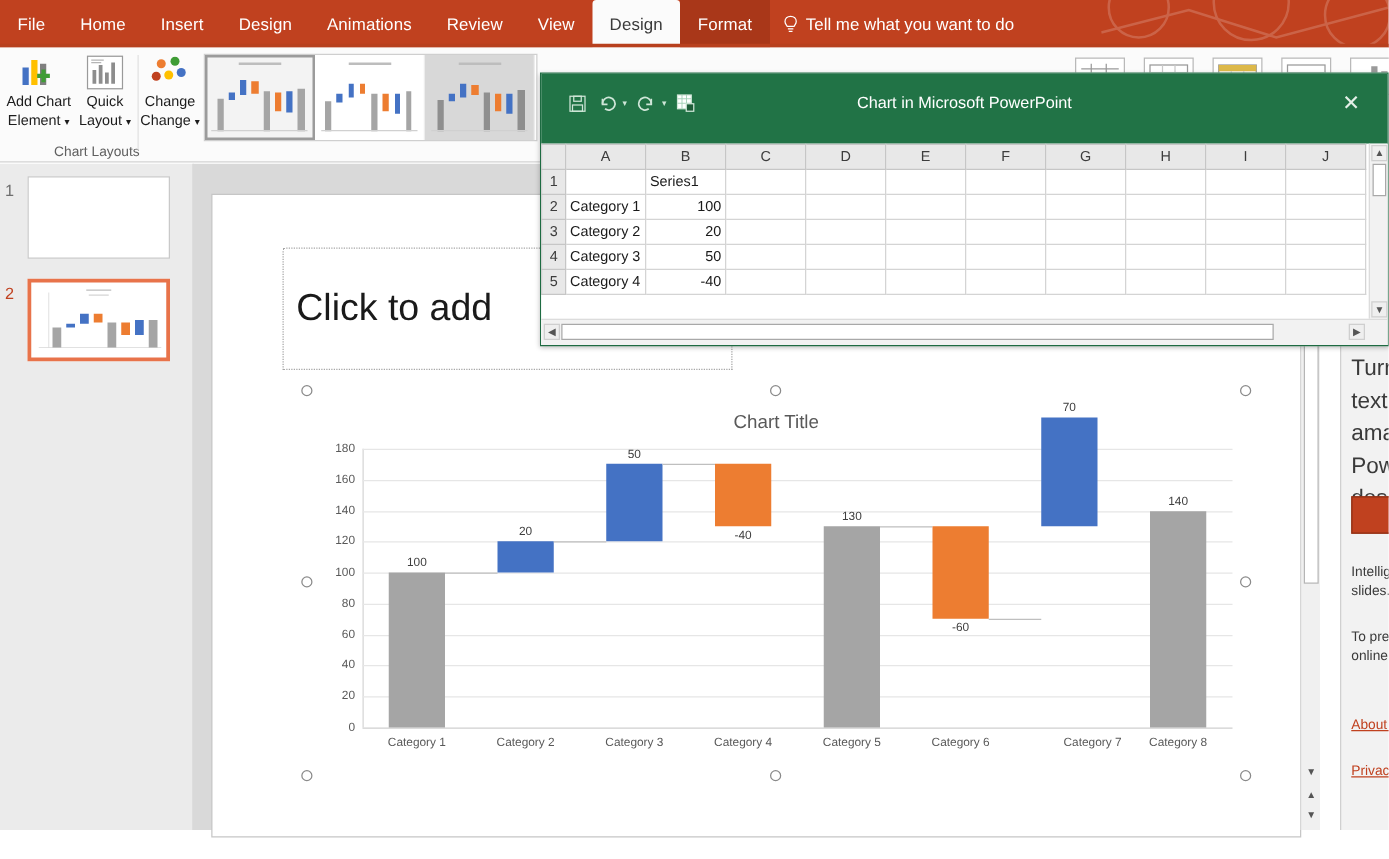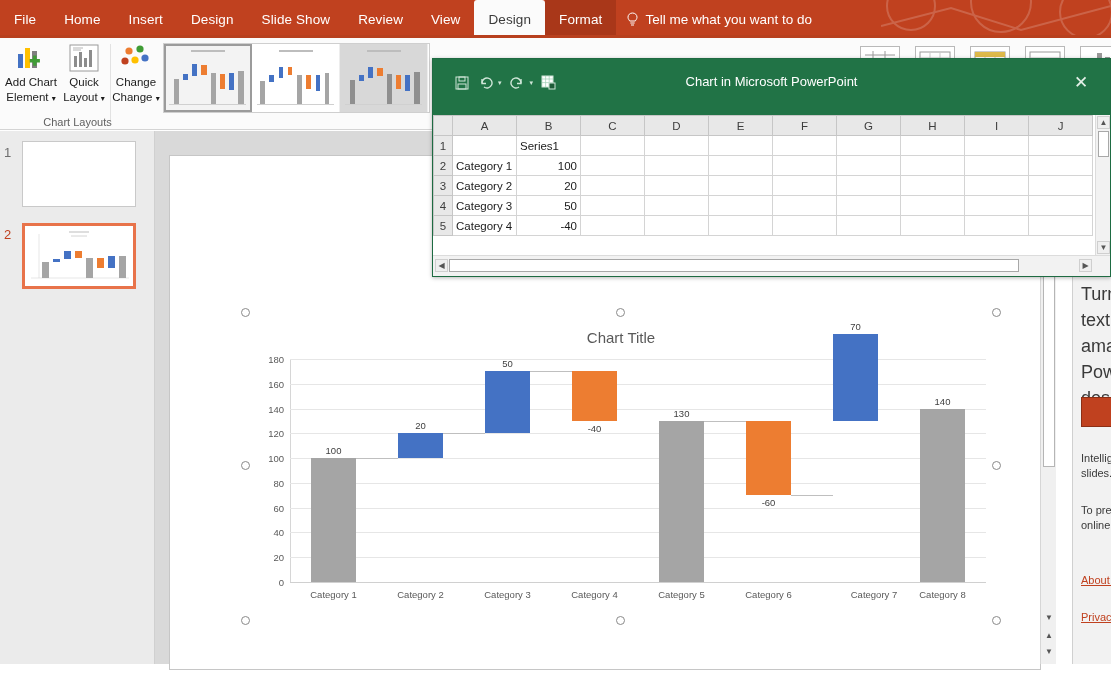--- a/index.html
+++ b/index.html
@@ -267,21 +267,21 @@
     <div class="tab">
         <span>Home</span>
       </div>
     <div class="tab">
         <span>Insert</span>
       </div>
     <div class="tab">
         <span>Design</span>
       </div>
     <div class="tab">
-        <span>Slide Show</span>
+        <span>Animations</span>
       </div>
     <div class="tab">
         <span>Review</span>
       </div>
     <div class="tab">
         <span>View</span>
       </div>
     <div class="tab active">
         <span>Design</span>
       </div>
@@ -459,20 +459,23 @@
           <line x1="44" y1="6" x2="64" y2="6" stroke="#bdbdbd" stroke-width="1"></line>
           <line x1="46" y1="10" x2="62" y2="10" stroke="#d4d4d4" stroke-width="1"></line>
         </svg>
       </div>
     </div>
   </div>
 
   <div class="canvas-area">
     <div class="slide">
 
+      <div class="title-ph">
+        <span>Click to add</span>
+      </div>
 
       <div class="chart-obj">
         <div class="handle" style="left:-5px;  top:-5px;"></div>
         <div class="handle" style="left:370px; top:-5px;"></div>
         <div class="handle" style="left:746px; top:-5px;"></div>
         <div class="handle" style="left:-5px;  top:148px;"></div>
         <div class="handle" style="left:746px; top:148px;"></div>
         <div class="handle" style="left:-5px;  top:303px;"></div>
         <div class="handle" style="left:370px; top:303px;"></div>
         <div class="handle" style="left:746px; top:303px;"></div>

